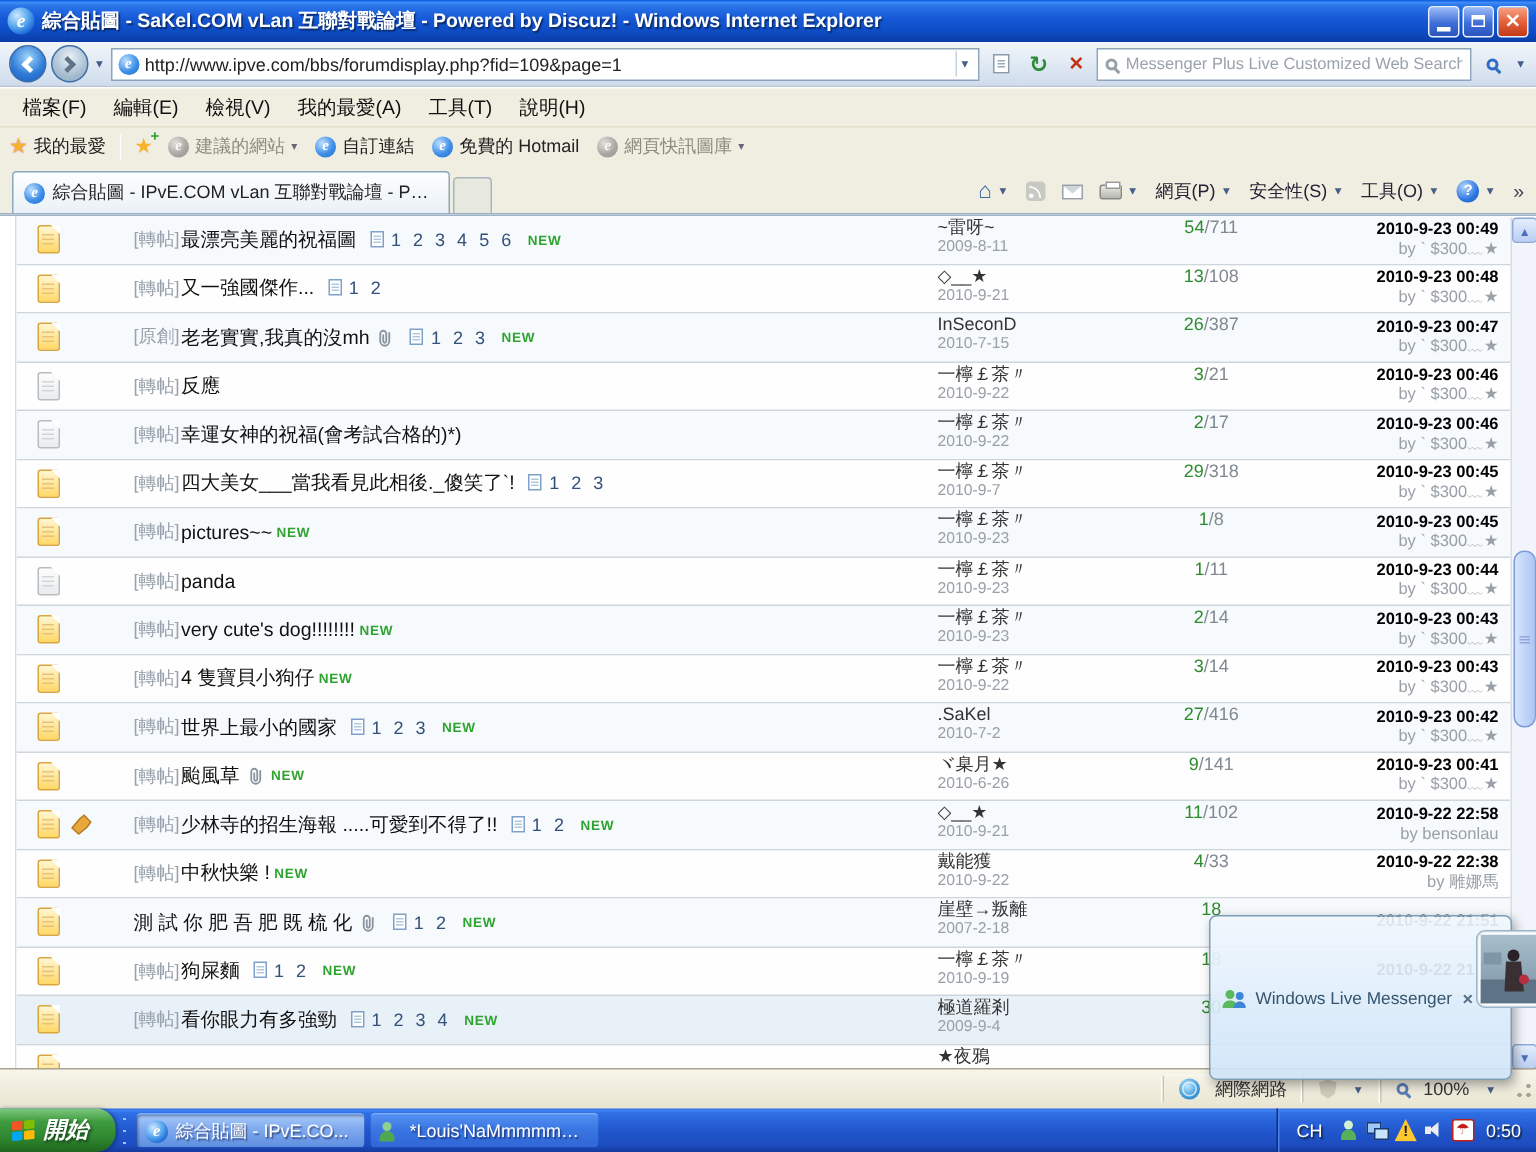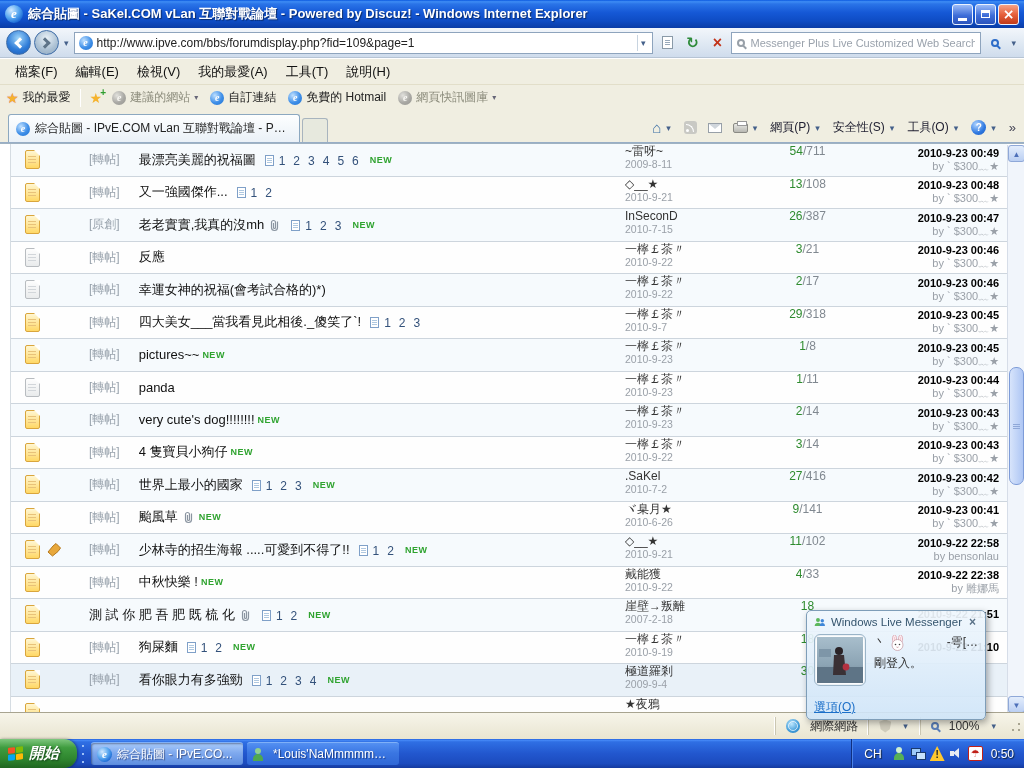--- a/index.html
+++ b/index.html
@@ -87,21 +87,21 @@
 .trow{height:32.5px;display:flex;align-items:stretch;background:#F6FAFD;border-bottom:1px solid #CDD5DD}
 .trow.even{background:#FEFEFE}
 .trow.hl{background:#E9F1F8}
 .c-icon{flex:0 0 78px;display:flex;align-items:center;padding-left:14px;gap:7px}
 .picon{width:15px;height:19px;border:1px solid #D9A53C;border-radius:2px;background:linear-gradient(180deg,#FFF6D2,#FFD866);position:relative}
 .picon::before{content:'';position:absolute;right:-1px;top:-1px;border-left:6px solid transparent;border-top:6px solid #fff}
 .picon::after{content:'';position:absolute;left:2px;top:5px;width:8px;height:1px;background:#E8C27A;box-shadow:0 3px 0 #E8C27A,0 6px 0 #E8C27A}
 .picon.gray{border-color:#B8BCC0;background:linear-gradient(180deg,#FDFDFD,#E9EBEC)}
 .picon.gray::after{background:#D2D6DA;box-shadow:0 3px 0 #D2D6DA,0 6px 0 #D2D6DA}
 .c-title{flex:1;display:flex;align-items:center;min-width:0;white-space:nowrap;overflow:hidden}
-.prefix{color:#98A2AC;font-size:12px;margin-right:19px}
+.prefix{color:#98A2AC;font-size:12px;margin-right:1px}
 .ttl{color:#111;font-size:13px}
 .clip{margin:0 2px 0 5px;flex:0 0 auto}
 .pgico{display:inline-block;width:9px;height:11px;border:1px solid #7FA0C8;background:#fff;margin:0 5px 0 9px;position:relative;vertical-align:-1px}
 .pgico::before{content:'';position:absolute;left:1px;top:2px;width:5px;height:1px;background:#AFC8E0;box-shadow:0 2px 0 #AFC8E0,0 4px 0 #AFC8E0}
 .pg{margin-right:8px;color:#33517A;font-size:12px}
 .newb{color:#2FA32F;font-size:9px;font-weight:bold;margin-left:3px;letter-spacing:.5px}
 .c-author{flex:0 0 135px;display:flex;flex-direction:column;justify-content:flex-start;overflow:hidden}
 .aname{font-size:12px;color:#333;line-height:14px;white-space:nowrap}
 .adate{font-size:10.5px;color:#9AA0A8;line-height:13px}
 .c-nums{flex:0 0 95px;display:flex;justify-content:center;font-size:12px}
@@ -164,23 +164,23 @@
 .tray-ic.msn-status-icon::after{content:'';position:absolute;left:2px;top:7px;width:10px;height:7px;border-radius:5px 5px 0 0;background:#57B057}
 .tray-ic.network-icon::before{content:'';position:absolute;left:0;top:2px;width:8px;height:6px;background:#9CC8F8;border:1px solid #1A3A6E}
 .tray-ic.network-icon::after{content:'';position:absolute;left:5px;top:6px;width:8px;height:6px;background:#C8E2FC;border:1px solid #1A3A6E}
 .tray-ic.alert-icon{background:#FFC82E;clip-path:polygon(50% 0,100% 100%,0 100%);text-align:center;color:#222;font:bold 10px/17px "Liberation Sans",sans-serif}
 .tray-ic.volume-icon::before{content:'';position:absolute;left:1px;top:5px;width:4px;height:5px;background:#E8ECF2}
 .tray-ic.volume-icon::after{content:'';position:absolute;left:4px;top:2px;border-top:5px solid transparent;border-bottom:5px solid transparent;border-right:6px solid #E8ECF2}
 .tray-ic.avira-icon{background:#fff;border:1px solid #C02018;border-radius:2px;color:#C02018;text-align:center;font-size:10px;line-height:13px}
 .clock{text-shadow:1px 1px 1px #123;padding-left:2px}
 
 
-.msnpopup{position:absolute;left:806px;top:610px;width:180px;height:110px;z-index:50;border:1px solid #7E9DB8;border-radius:5px;
+.msnpopup{position:absolute;left:806px;top:610px;width:202px;height:110px;z-index:50;border:1px solid #7E9DB8;border-radius:5px;
  background:linear-gradient(180deg,rgba(240,247,253,.93),rgba(206,228,248,.90));box-shadow:2px 3px 7px rgba(0,0,0,.35);
- display:flex;flex-direction:column;padding:4px 7px 3px}
+ display:flex;padding:4px 7px 3px}
 .msn-head{display:flex;align-items:center;gap:5px}
 .msn-title{flex:1;font-size:11.5px;color:#35556E;white-space:nowrap}
 .msn-close{color:#5A7288;font-size:12px;font-weight:bold;padding:0 2px}
 .msn-body{display:flex;gap:8px;margin-top:5px;flex:1}
 .avatar-frame{width:52px;height:52px;flex:0 0 auto;background:#fff;border:1px solid #9AB4C8;border-radius:6px;padding:2px;box-shadow:inset 0 0 2px #BCD}
 .msn-lines{flex:1;min-width:0}
 .msn-line1{display:flex;align-items:center;gap:3px;font-size:12px;color:#333;white-space:nowrap;overflow:hidden}
 .msn-name2{margin-left:auto;color:#333}
 .msn-status{font-size:12px;color:#333;margin-top:4px}
 .msn-foot{text-align:left}

